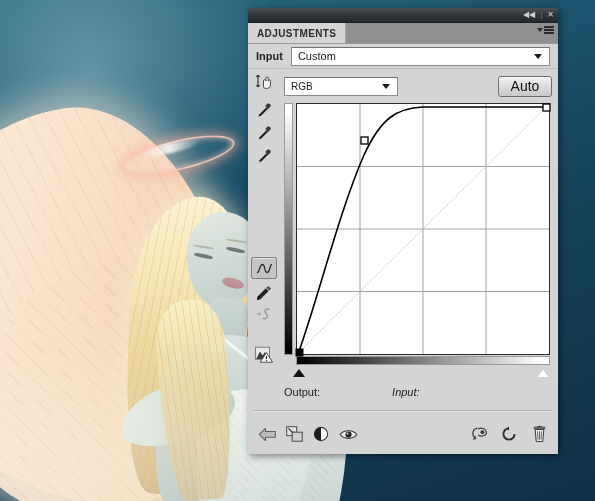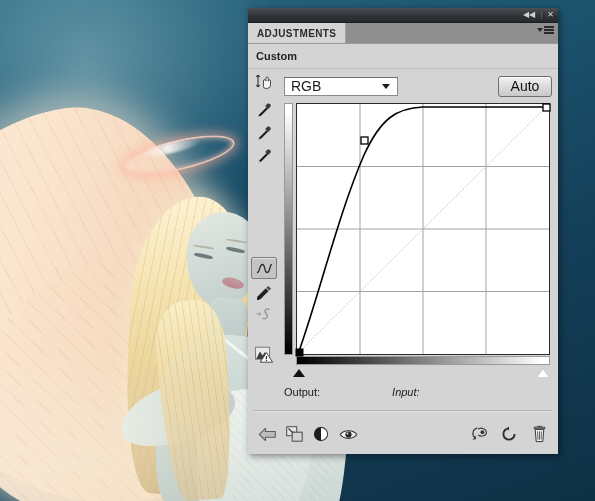--- a/index.html
+++ b/index.html
@@ -338,21 +338,21 @@
     display: flex; align-items: center;
   }
   .channel-select {
     width: 100px;
     height: 17px;
     background: #ffffff;
     border: 1px solid #8a8a8a;
     border-top-color: #6f6f6f;
     display: flex; align-items: center;
     padding: 0 6px;
-    font-size: 14px;
+    font-size: 10px;
     color: #1a1a1a;
     position: relative;
     cursor: pointer;
   }
   .auto-btn {
     margin-left: auto;
     width: 52px; height: 19px;
     background: linear-gradient(180deg, #f2f2f2 0%, #dcdcdc 50%, #c8c8c8 100%);
     border: 1px solid #6e6e6e;
     border-radius: 3px;
@@ -511,21 +511,25 @@
         <span class="pm-tri"></span>
         <span class="pm-lines">
             <i></i>
             <i></i>
             <i></i>
           </span>
       </div>
     </div>
 
     <div class="crow">
-      <span class="crow-label">Custom</span>
+      <span class="crow-label">Input</span>
+      <div class="preset-select">
+        <span>Custom</span>
+        <span class="sel-caret"></span>
+      </div>
     </div>
 
     <div class="body">
 
       <div class="rail">
 
         <div class="tool" style="top:2px;">
           <svg width="20" height="20" viewBox="0 0 20 20">
             <path d="M4 3 L4 15 M4 3 L2.2 5 M4 3 L5.8 5 M4 15 L2.2 13 M4 15 L5.8 13" stroke="#2b2b2b" stroke-width="1.1" fill="none"></path>
             <path d="M9.5 14.5 L9.5 9 Q9.5 7.6 10.7 7.6 Q11.9 7.6 11.9 9 L11.9 6.2

